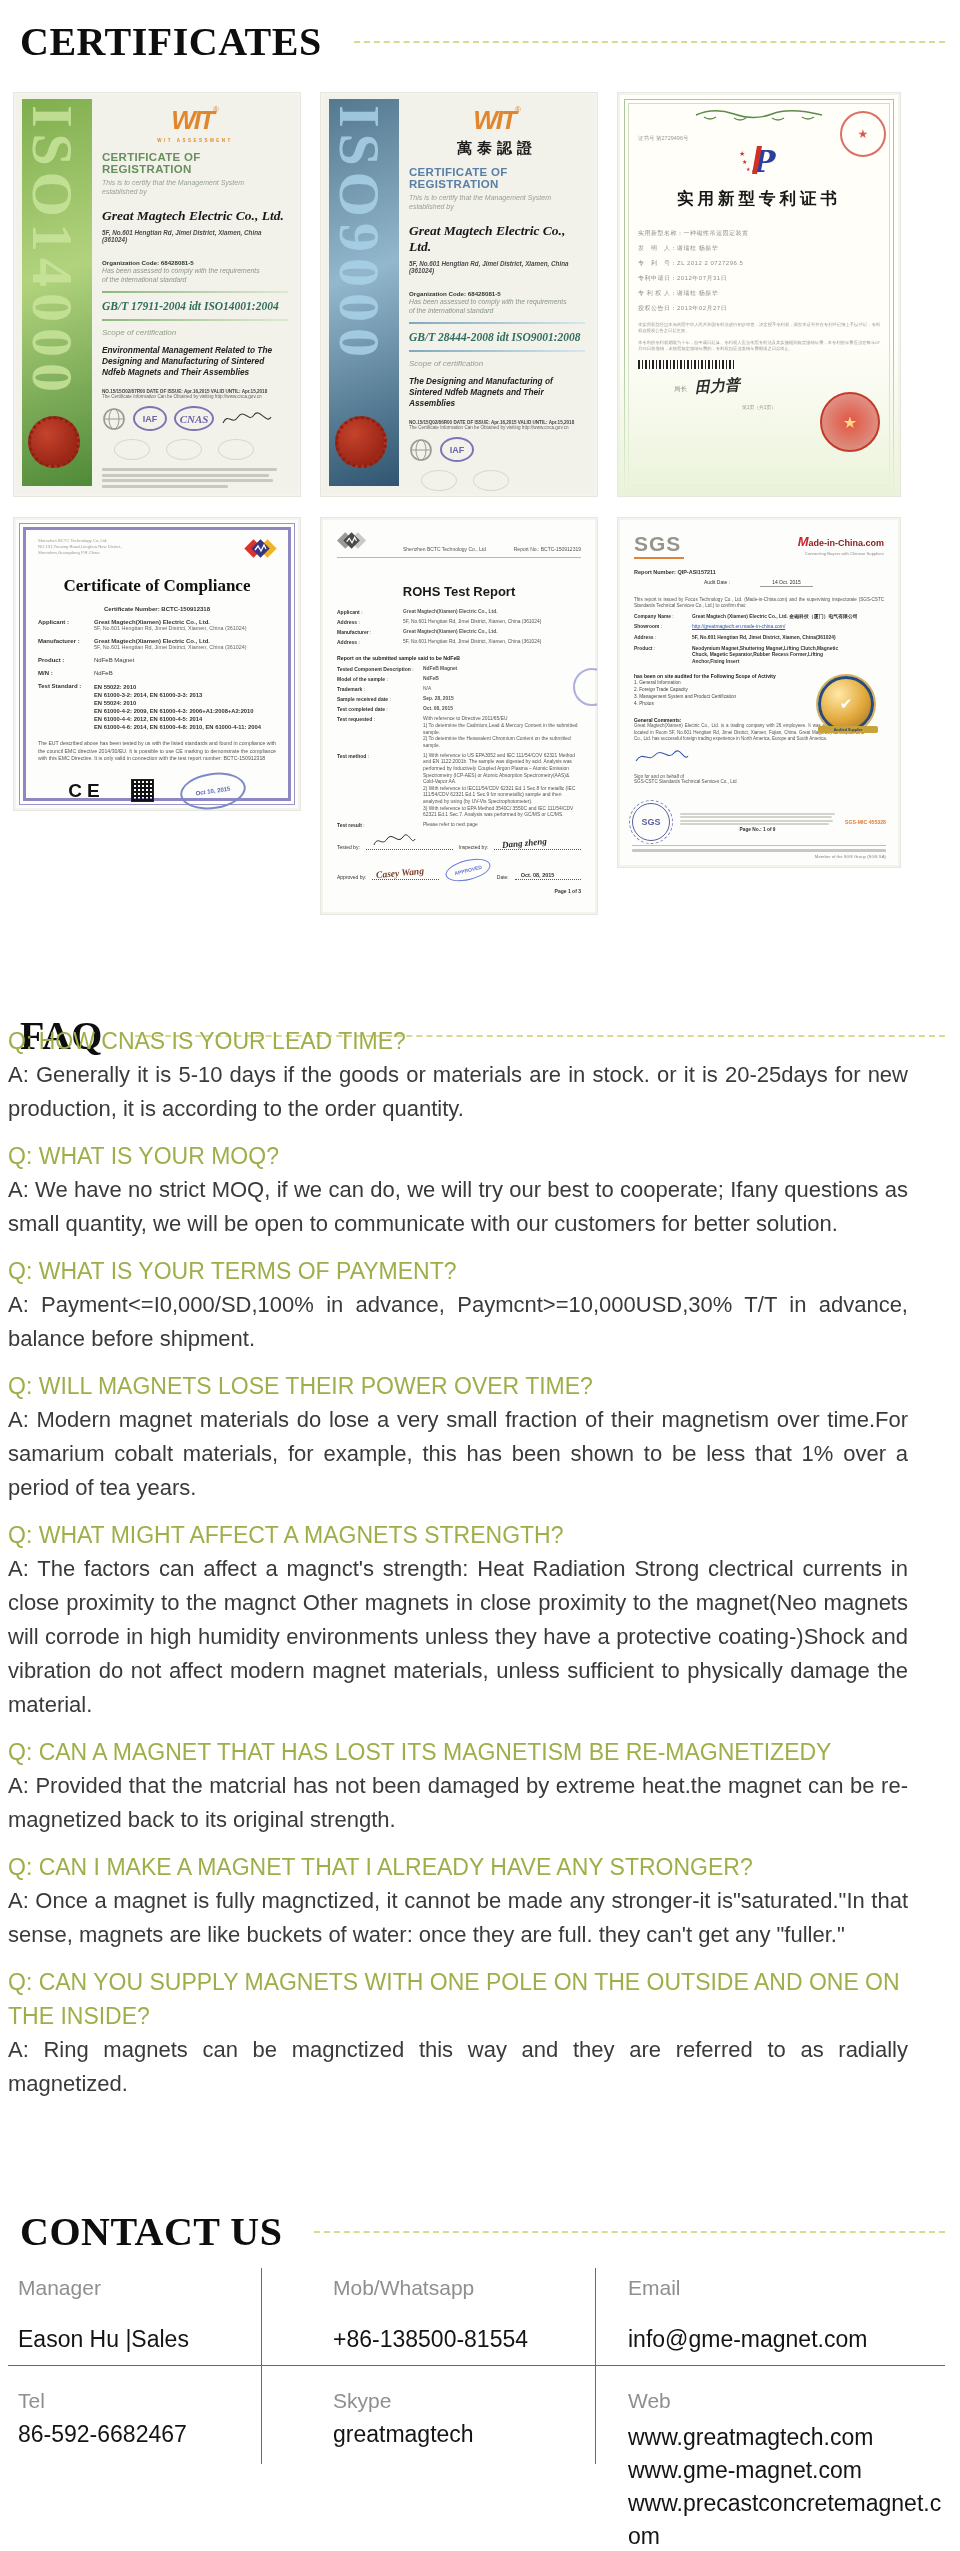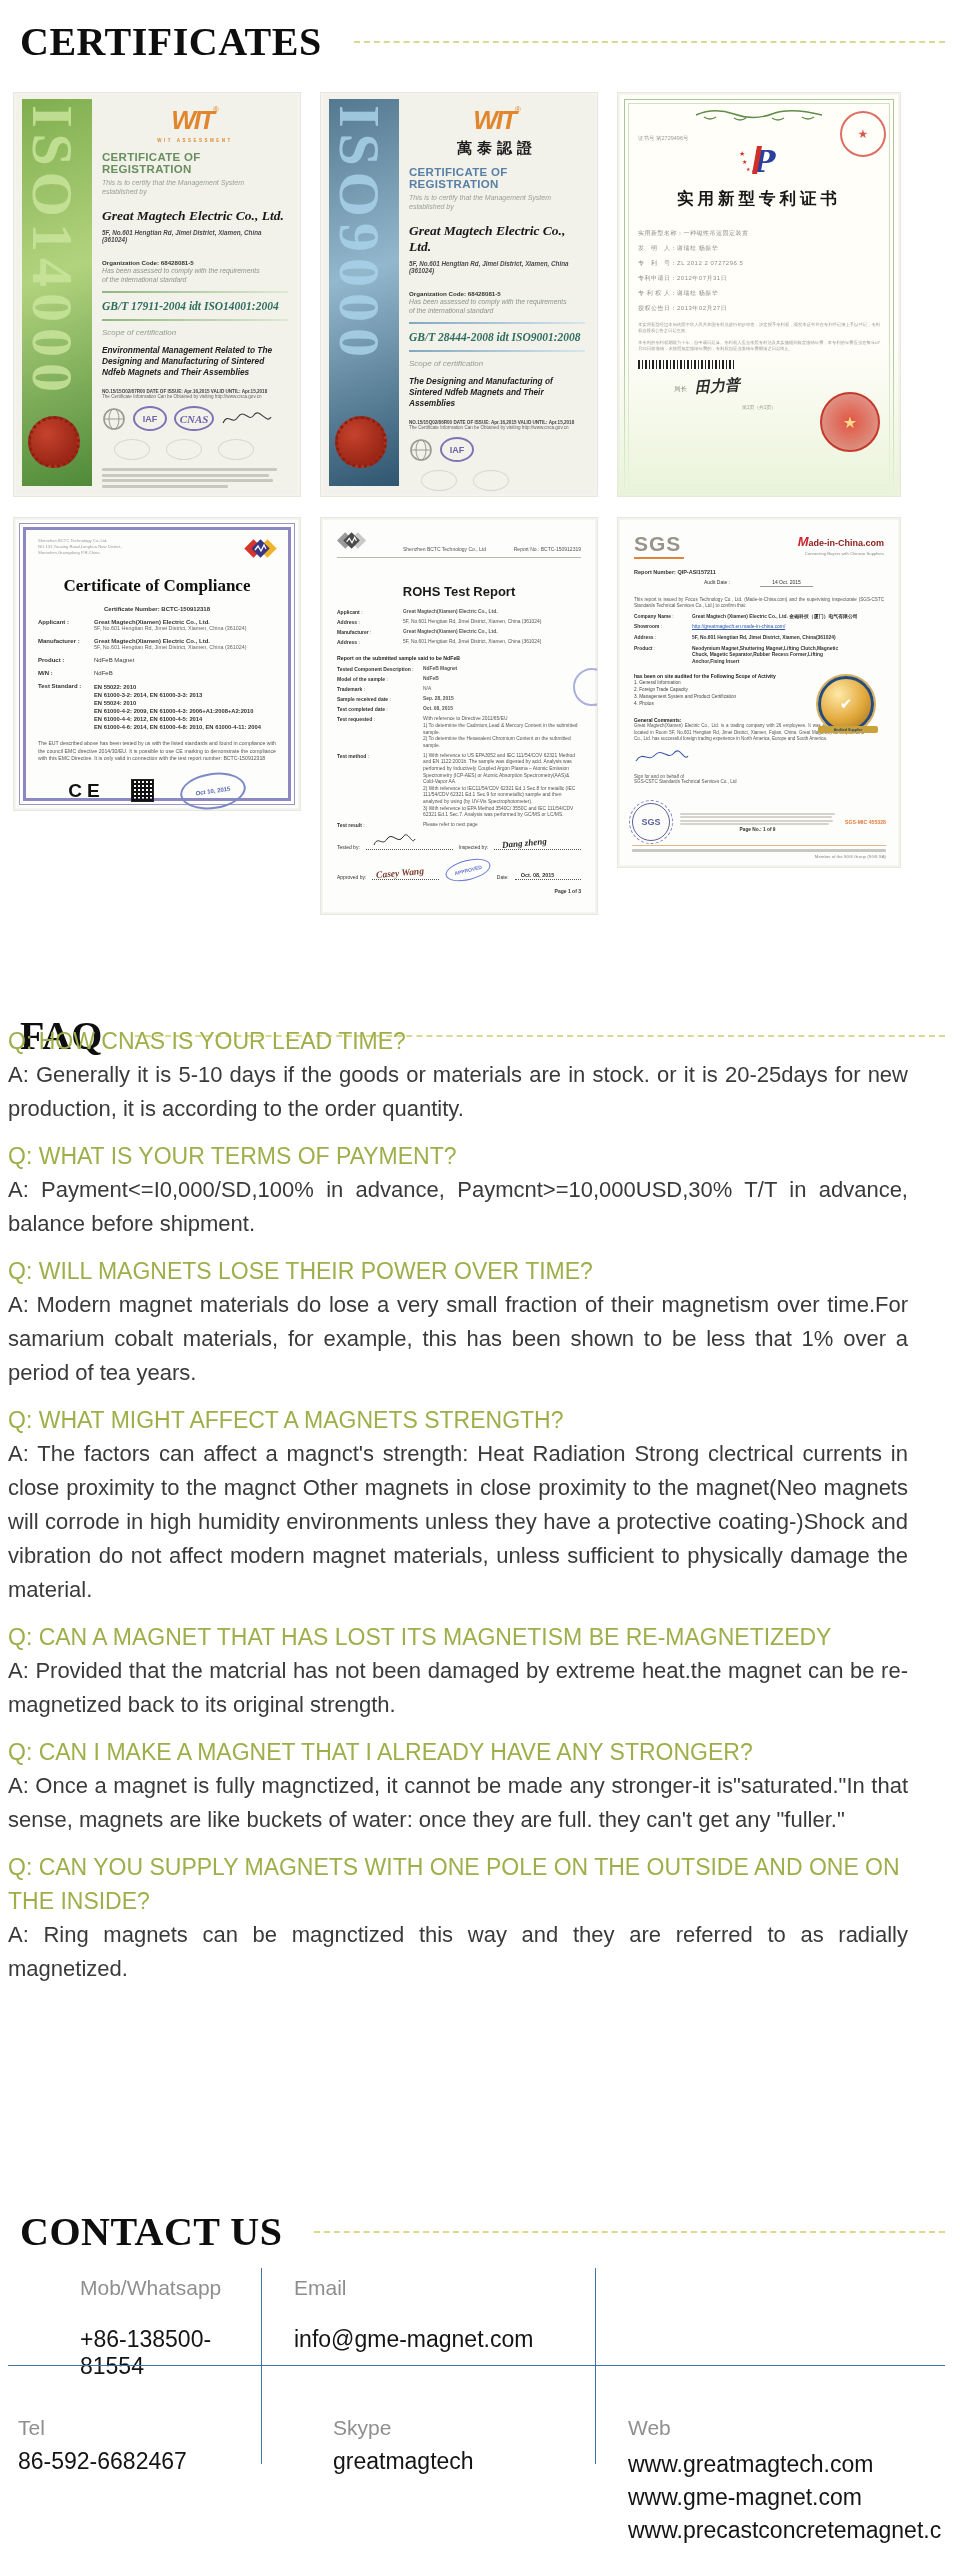--- a/index.html
+++ b/index.html
@@ -604,20 +604,24 @@
     <h2>FAQ</h2>
     <div class="dash"></div>
   </div>
 
   <div class="faq-list" style="top:1024px">
     <div class="faq-item">
       <div class="faq-q">Q: HOW CNAS IS YOUR LEAD TIME?</div>
       <div class="faq-a">A: Generally it is 5-10 days if the goods or materials are in stock. or it is 20-25days for new production, it is according to the order quantity.</div>
     </div>
     <div class="faq-item">
+      <div class="faq-q">Q: WHAT IS YOUR MOQ?</div>
+      <div class="faq-a">A: We have no strict MOQ, if we can do, we will try our best to cooperate; Ifany questions as small quantity, we will be open to communicate with our customers for better solution.</div>
+    </div>
+    <div class="faq-item">
       <div class="faq-q">Q: WHAT IS YOUR TERMS OF PAYMENT?</div>
       <div class="faq-a">A: Payment&lt;=I0,000/SD,100% in advance, Paymcnt&gt;=10,000USD,30% T/T in advance, balance before shipment.</div>
     </div>
     <div class="faq-item">
       <div class="faq-q">Q: WILL MAGNETS LOSE THEIR POWER OVER TIME?</div>
       <div class="faq-a">A: Modern magnet materials do lose a very small fraction of their magnetism over time.For samarium cobalt materials, for example, this has been shown to be less that 1% over a period of tea years.</div>
     </div>
     <div class="faq-item">
       <div class="faq-q">Q: WHAT MIGHT AFFECT A MAGNETS STRENGTH?</div>
       <div class="faq-a">A: The factors can affect a magnct's strength: Heat Radiation Strong clectrical currents in close proximity to the magnct Other magnets in close proximity to the magnet(Neo magnets will corrode in high humidity environments unless they have a protective coating-)Shock and vibration do not affect modern magnet materials, unless sufficient to physically damage the material.</div>
@@ -640,20 +644,24 @@
     <h2>CONTACT US</h2>
     <div class="dash"></div>
   </div>
 
   <div class="contact" style="top:2268px">
     <div class="vline" style="left:253px"></div>
     <div class="vline" style="left:587px"></div>
     <div class="hline"></div>
 
     <div class="cgrid">
+      <div class="ccell c1">
+        <div class="clabel">Manager</div>
+        <div class="cvalue">Eason Hu |Sales</div>
+      </div>
       <div class="ccell c2">
         <div class="clabel">Mob/Whatsapp</div>
         <div class="cvalue">+86-138500-81554</div>
       </div>
       <div class="ccell c3">
         <div class="clabel">Email</div>
         <div class="cvalue">info@gme-magnet.com</div>
       </div>
     </div>
 

